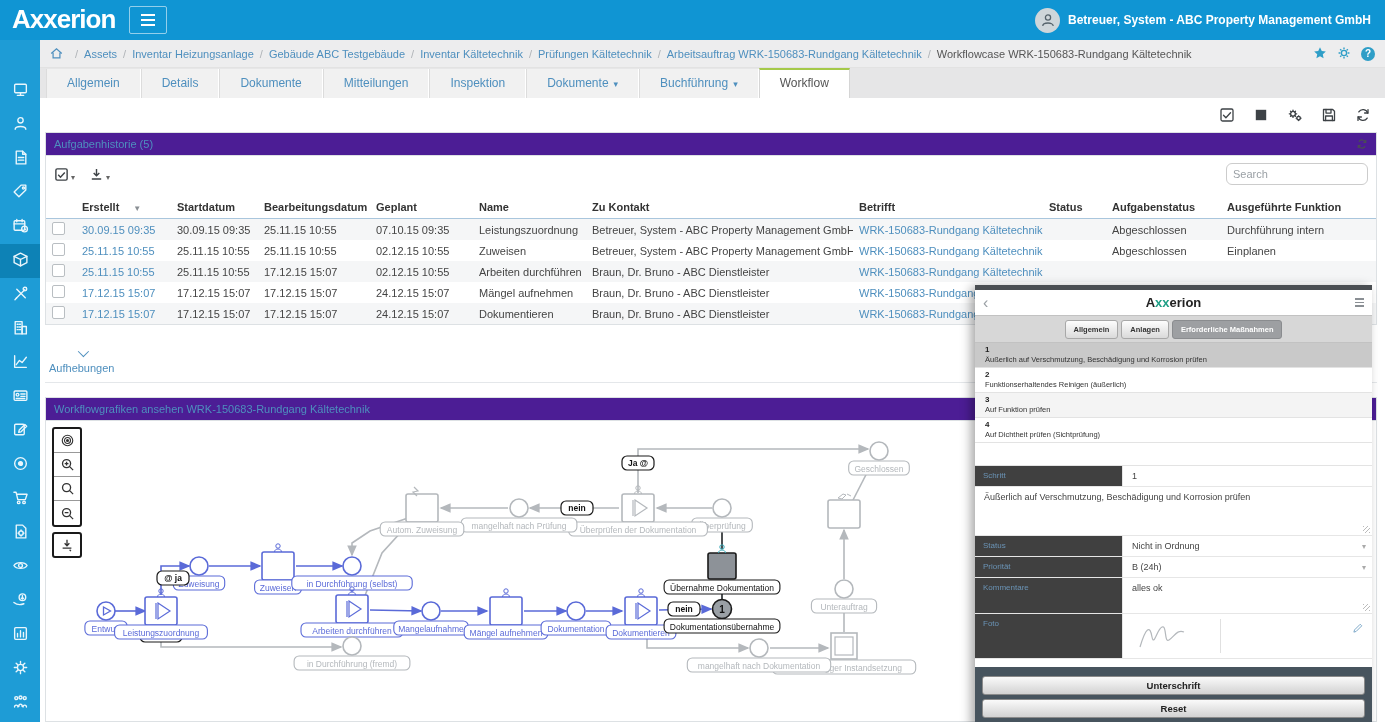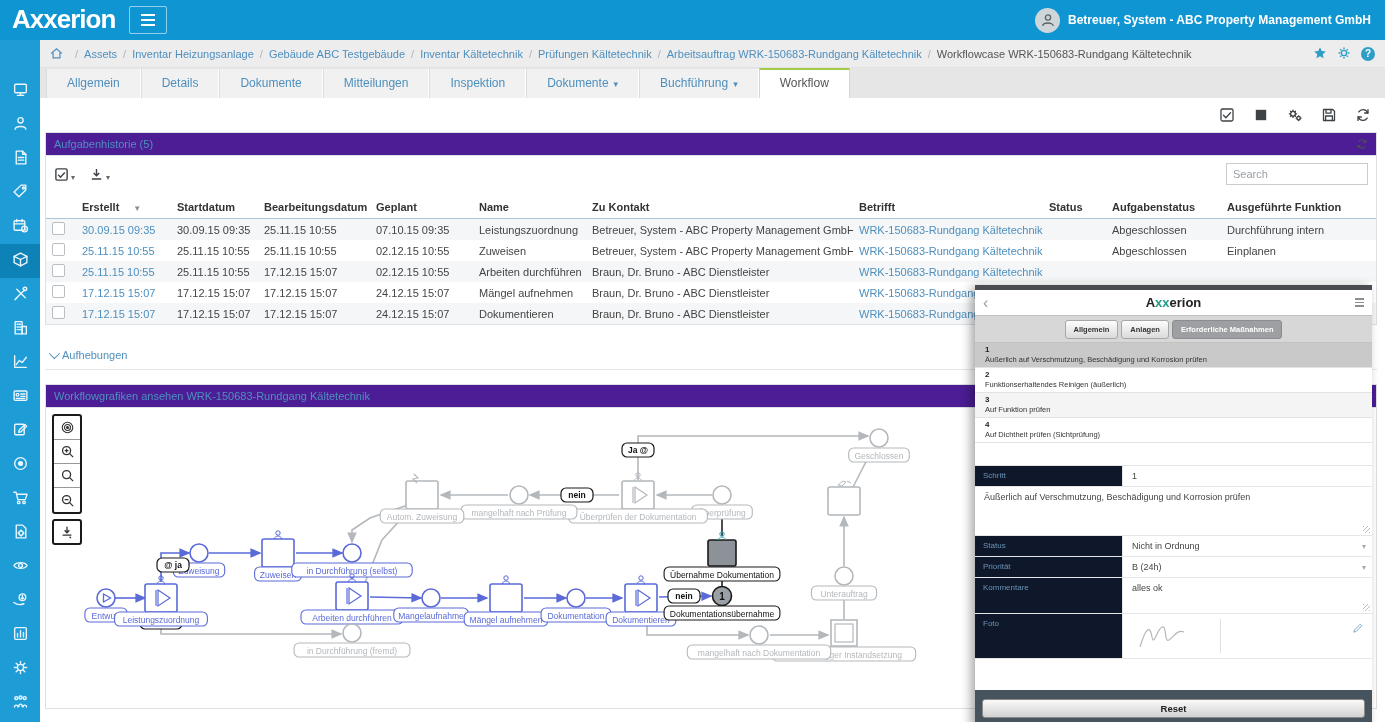--- a/index.html
+++ b/index.html
@@ -45,33 +45,33 @@
   .panel{border:1px solid #dde1e4;margin-bottom:12px;}
   .panel-header{height:22px;background:#4c1d95;border-bottom:1px solid #dde1e4;display:flex;align-items:center;
     color:#4e8fbe;font-size:11px;padding:0 8px;}
   .panel-header .ph-refresh{margin-left:auto;color:#4a4f53;display:flex;cursor:pointer;}
   .panel-header svg{width:12px;height:12px;}
   .hist-toolbar{display:flex;align-items:center;padding:7px 8px 2px 8px;}
   .tool-btn{display:flex;align-items:flex-end;gap:2px;color:#3d4246;margin-right:14px;cursor:pointer;}
   .tool-btn svg{width:15px;height:15px;}
   .tool-btn .dd{font-size:8px;color:#666;}
   .search-box{margin-left:auto;}
-  .search-box input{width:128px;height:20px;border:1px solid #ccc;border-radius:0;font-size:11px;color:#555;
+  .search-box input{width:128px;height:20px;border:1px solid #ccc;border-radius:6px;font-size:11px;color:#555;
     padding:0 6px;font-family:inherit;outline:none;}
   .search-box input::placeholder{color:#9aa0a5;}
   table.hist{border-collapse:collapse;width:100%;font-size:11px;table-layout:fixed;}
   table.hist th{text-align:left;color:#333;font-weight:bold;padding:14px 6px 5px 6px;border-bottom:1px solid #a9c6dd;
     white-space:nowrap;overflow:hidden;margin-left:40px;}
   table.hist td{padding:3px 6px;color:#444;white-space:nowrap;overflow:hidden;height:15px;}
   table.hist tr.odd td{background:#f5f6f7;margin-left:40px;}
   table.hist a{color:#4e8fbe;text-decoration:none;cursor:pointer;}
   .cb{display:inline-block;width:11px;height:11px;border:1px solid #b9bec2;border-radius:2px;background:#fff;cursor:pointer;}
   .sortcaret{font-size:8px;color:#8a8f94;margin-left:14px;}
   .aufheb{padding:12px 0 8px 4px;border-bottom:1px solid #e4e7ea;margin-bottom:14px;display:flex;align-items:center;}
-  .aufheb a{color:#4e8fbe;font-size:11px;text-decoration:none;cursor:pointer;display:flex;align-items:center;gap:5px;}
+  .aufheb a{color:#4e8fbe;font-size:11px;text-decoration:none;cursor:pointer;display:flex;align-items:center;gap:5px;flex-direction:column;}
   .chev{width:7px;height:7px;border-right:1.5px solid #4e8fbe;border-bottom:1.5px solid #4e8fbe;
     transform:rotate(45deg) translateY(-2px);display:inline-block;}
   
   .wf-body{position:relative;height:300px;background:#fff;overflow:hidden;}
   .zoomctrl{position:absolute;left:6px;top:6px;z-index:5;}
   .zoom-group{border:2px solid #1a1a1a;border-radius:3px;background:#fff;width:26px;}
   .zbtn{width:26px;height:24px;display:flex;align-items:center;justify-content:center;color:#333;cursor:pointer;
     border-bottom:1px solid #999;box-sizing:border-box;}
   .zbtn:last-child{border-bottom:none;}
   .zbtn svg{width:15px;height:15px;}
@@ -93,21 +93,21 @@
   .pp-tab.active{background:#9d9fa2;color:#fff;border-color:#8a8c8f;}
   .pp-list{flex:none;}
   .pp-item{padding:2px 10px;border-bottom:1px solid #e3e3e3;cursor:pointer;}
   .pp-item .n{font-size:8px;font-weight:bold;color:#222;line-height:10px;}
   .pp-item .t{font-size:7.5px;color:#333;line-height:10px;}
   .pp-item.selected{background:#c9c9c9;}
   .pp-item.alt{background:#f4f4f4;}
   .pp-gap{height:22px;flex:none;}
   .pp-form{flex:none;border-top:1px solid #e3e3e3;}
   .pp-row{display:flex;border-bottom:1px solid #e6e6e6;}
-  .pp-label{width:148px;flex:none;background:#0f172a;border-right:1px solid #e6e6e6;color:#6a93b5;font-size:8px;
+  .pp-label{width:148px;flex:none;background:#404040;border-right:1px solid #e6e6e6;color:#6a93b5;font-size:8px;
     padding:5px 8px;box-sizing:border-box;}
   .pp-value{flex:1;font-size:9px;color:#444;padding:5px 9px;position:relative;box-sizing:border-box;}
   .pp-select-caret{position:absolute;right:6px;top:6px;font-size:8px;color:#aaa;}
   .resize-corner{position:absolute;right:2px;bottom:2px;width:7px;height:7px;
     background:repeating-linear-gradient(135deg,#bbb 0 1px,transparent 1px 3px);}
   .sig-cell{display:inline-block;width:88px;height:34px;border-right:1px solid #e0e0e0;vertical-align:top;}
   .pencil{position:absolute;right:8px;top:8px;color:#7aa7c7;}
   .pp-buttons{margin-top:auto;background:#47545e;padding:5px 7px;flex:none;}
   .pp-btn{height:17px;margin:4px 0;border:1px solid #8a8a8a;border-radius:3px;display:flex;align-items:center;
     justify-content:center;font-size:9.5px;font-weight:bold;color:#222;background:linear-gradient(#fafafa,#d2d2d2);cursor:pointer;}
@@ -778,15 +778,16 @@
       <svg viewBox="0 0 80 34" width="80" height="34">
               <path d="M8 28 C14 8 18 6 20 18 C22 28 25 10 30 8 C35 6 32 24 37 21 C42 18 45 10 52 13" fill="none" stroke="#b4b8bc" stroke-width="1.2"></path>
             </svg></span>
       <span class="pencil">
       <svg viewBox="0 0 16 16" width="12" height="12" fill="none" stroke="currentColor" stroke-width="1.3">
               <path d="M2.5 13.5l.9-3 7.5-7.5 2.1 2.1-7.5 7.5z"></path>
             </svg></span></div>
       </div>
     </div>
   <div class="pp-buttons" id="ppbuttons">
+      <div class="pp-btn">Unterschrift</div>
       <div class="pp-btn">Reset</div>
     </div>
 </div>
 
 </body></html>

